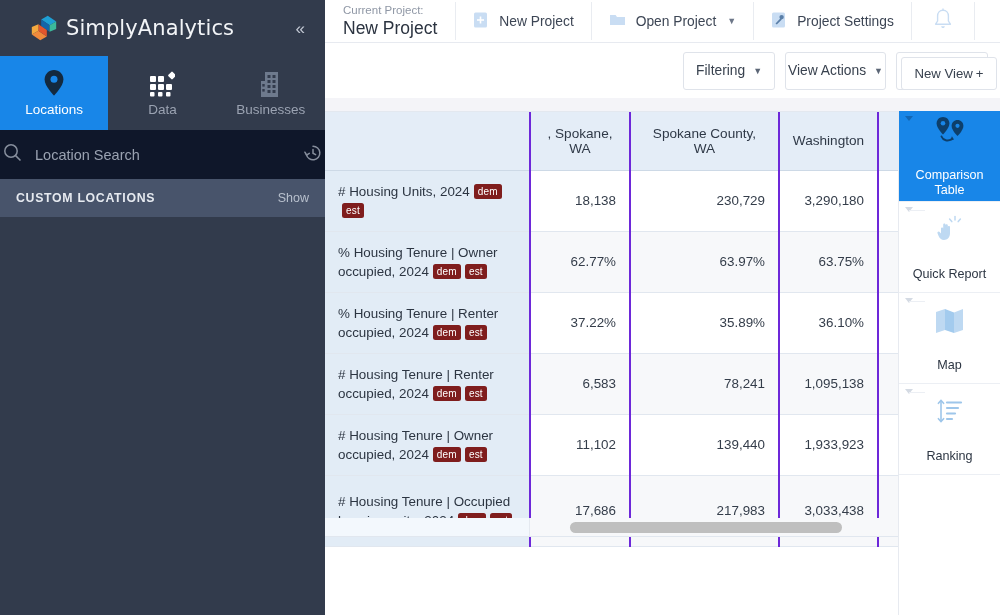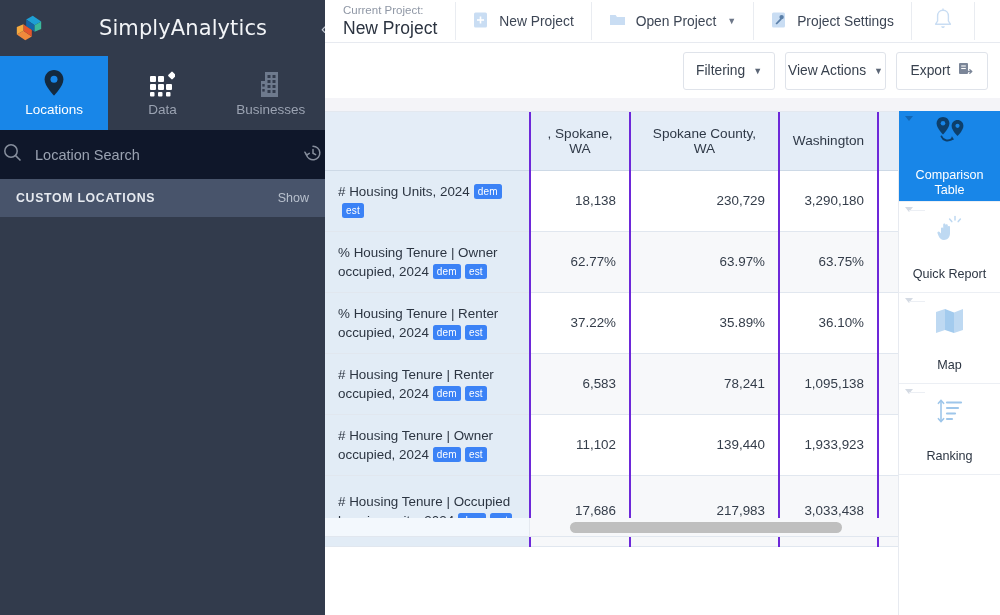--- a/index.html
+++ b/index.html
@@ -14,23 +14,22 @@
 
   
   .sidebar {
     width: 325px; height: 615px;
     background: #323b4c;
     display: flex; flex-direction: column;
     flex: 0 0 325px;
   }
   .brand-row {
     height: 56px; display: flex; align-items: center;
-    padding: 0 14px 0 14px;
+    padding: 0 14px 0 29px;
     background: #323b4c;
-    gap: 48px;
   }
   .brand-logo { width: 30px; height: 30px; flex: 0 0 30px; margin-right: 7px; }
   .brand-name {
     color: #f2f4f7; font-size: 21px; letter-spacing: .1px;
     font-family: "DejaVu Sans", sans-serif; font-weight: 400;
   }
   .collapse-btn {
     margin-left: auto; color: #c3c9d4; font-size: 17px;
     cursor: pointer; padding: 2px 6px; line-height: 1;
   }
@@ -127,21 +126,21 @@
     background: #e2ecf6; color: #2c3542; font-size: 13.4px;
     padding: 11px 13px; line-height: 19px; text-align: left;
   }
   td.val {
     text-align: right; padding: 0 13px; font-size: 13.4px; color: #343d4a;
   }
   tr.odd td.val { background: #ffffff; }
   tr.even td.val { background: #f7f8fa; }
 
   .badge {
-    display: inline-block; background: #3b82f6; color: #ffffff;
+    display: inline-block; background: #7f1d1d; color: #ffffff;
     font-size: 10px; line-height: 13px; padding: 1px 4px 1px 4px;
     border-radius: 2.5px; margin-left: 4px; vertical-align: 1px;
     letter-spacing: .2px;
   }
 
   .hscroll-track {
     position: absolute; left: 205px; top: 406px; width: 475px; height: 19px;
     background: #f7f8fa; border-bottom: 1px solid #e1e7ef;
   }
   .hscroll-thumb {
@@ -432,20 +431,26 @@
       </table>
 
       <div class="tbl-tail"></div>
       <div class="hscroll-track">
         <div class="hscroll-thumb"></div>
       </div>
     </div>
 
     <div class="rail">
 
+      <div class="newview-wrap">
+        <div class="newview-btn">
+          <span>New View</span>
+          <span>+</span>
+        </div>
+      </div>
 
       <div class="rail-item active">
         <span class="tri"></span>
         <span class="rail-ico">
           <svg width="36" height="30" viewBox="0 0 36 30">
             <path d="M11 2 C7.4 2 4.6 4.8 4.6 8.4 C4.6 13 11 19.5 11 19.5 C11 19.5 17.4 13 17.4 8.4 C17.4 4.8 14.6 2 11 2 Z" fill="#0d3f6b"></path>
             <circle cx="11" cy="8.3" r="2.3" fill="#1886e8"></circle>
             <path d="M25.5 5 C22.2 5 19.6 7.6 19.6 10.9 C19.6 15.1 25.5 21 25.5 21 C25.5 21 31.4 15.1 31.4 10.9 C31.4 7.6 28.8 5 25.5 5 Z" fill="#0d3f6b"></path>
             <circle cx="25.5" cy="10.8" r="2.1" fill="#1886e8"></circle>
             <path d="M9.5 21.5 C11 25.5 16 26.5 19.5 24.2" fill="none" stroke="#0d3f6b" stroke-width="1.9" stroke-linecap="round"></path>

